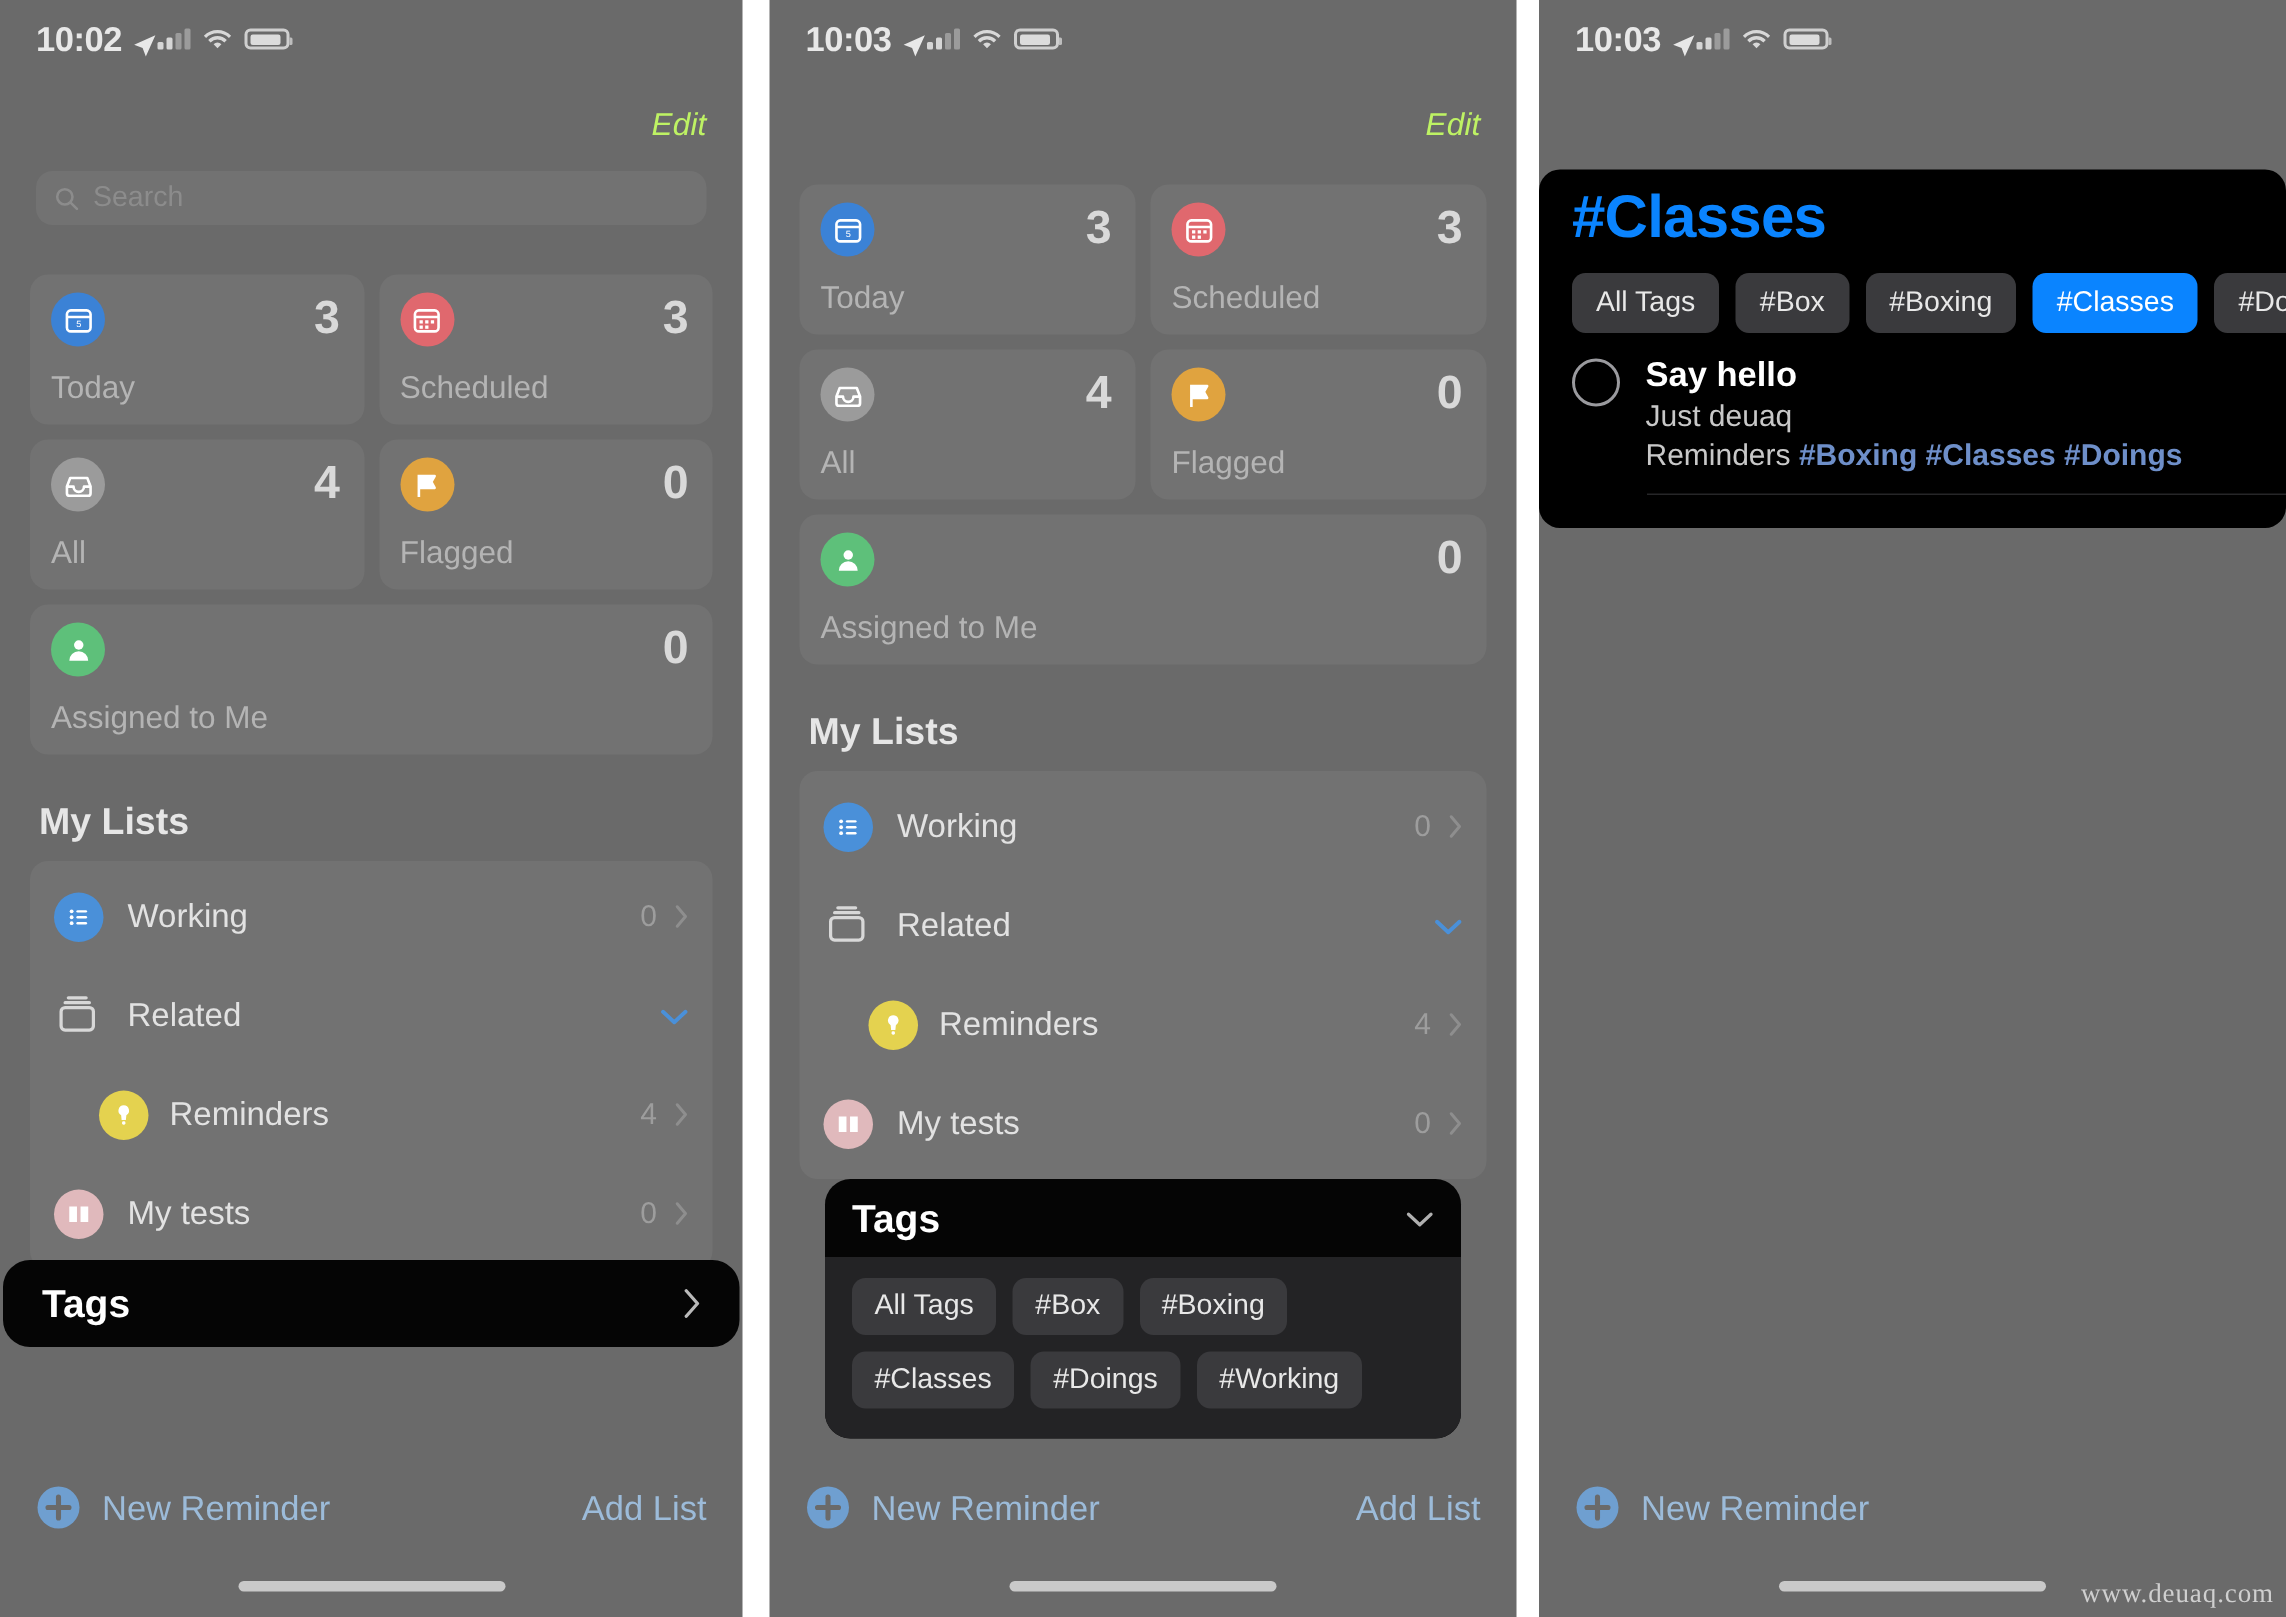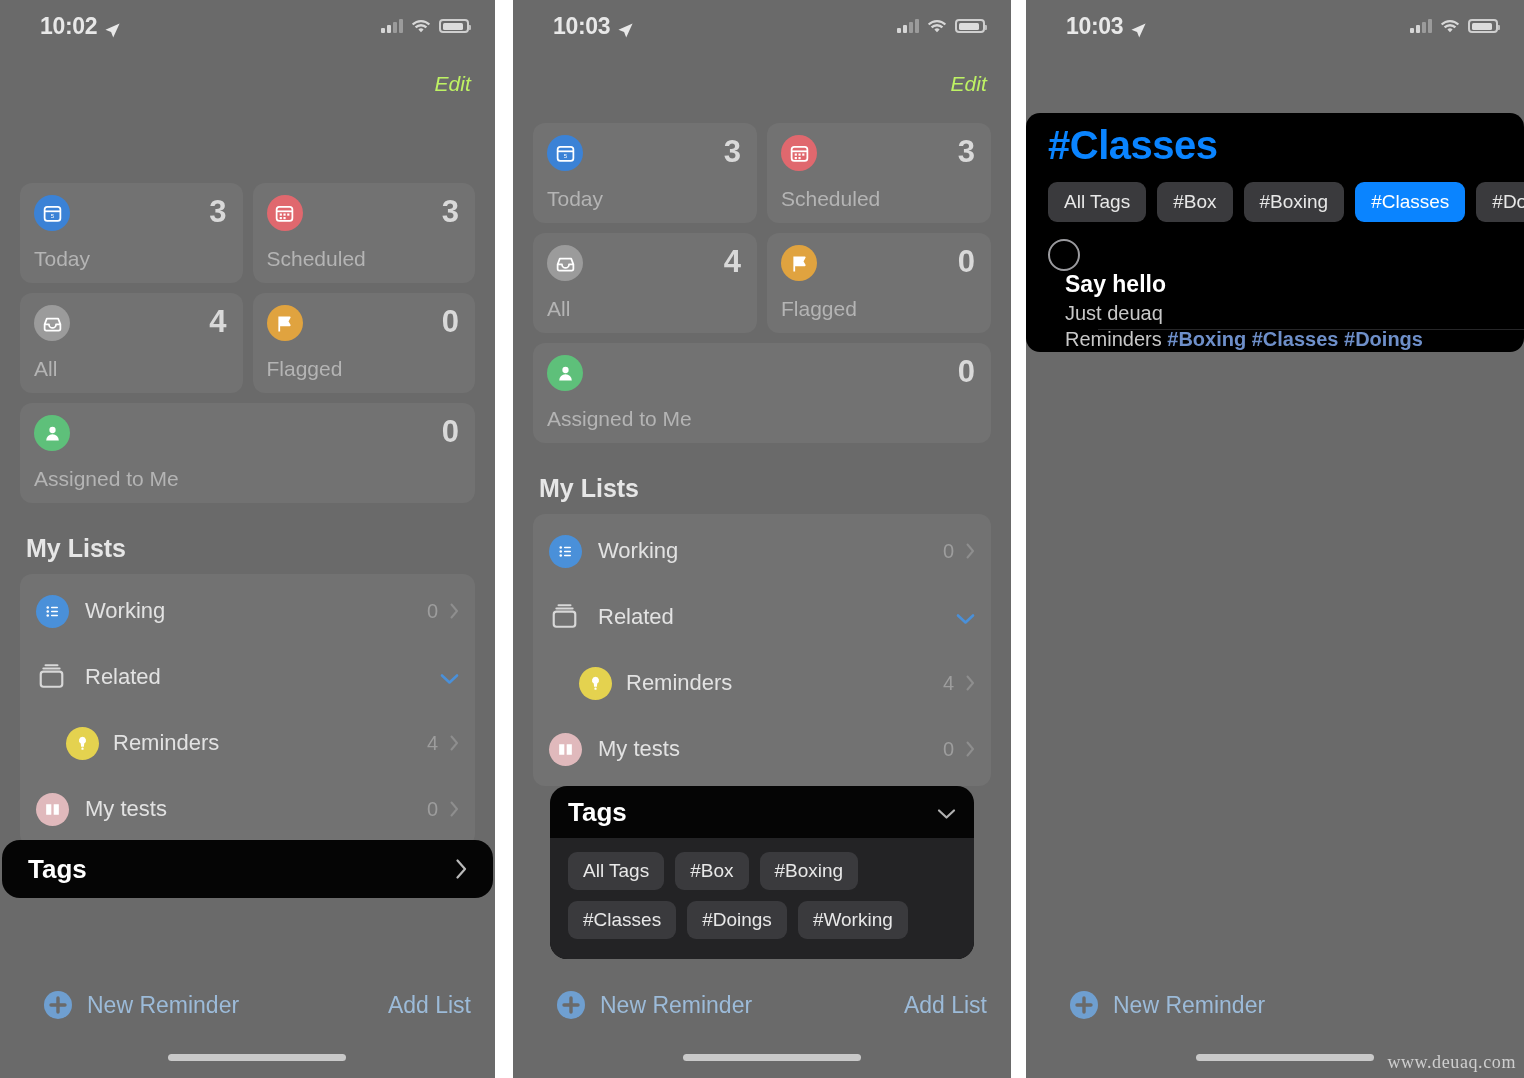--- a/index.html
+++ b/index.html
@@ -21,24 +21,23 @@
     height: 1078px;
     background: #6a6a6a;
     overflow: hidden;
     flex: 0 0 auto;
   }
   .panel.p2 { width: 498px; margin-left: 18px; }
   .panel.p3 { width: 498px; margin-left: 15px; }
 
   
   .statusbar {
-    position: absolute; top: 0; left: 16px; right: 0;
+    position: absolute; top: 0; left: 0; right: 0;
     height: 52px;
     display: flex; align-items: center;
-    justify-content: space-between;
     padding: 0 26px 0 24px;
   }
   .sb-time {
     display: flex; align-items: center; gap: 7px;
     font-size: 23px; font-weight: bold; color: #e8e8e8;
     letter-spacing: -0.3px;
   }
   .sb-loc { display: inline-block; width: 17px; height: 17px; }
   .sb-right { display: flex; align-items: center; gap: 8px; }
   .bars { display: flex; align-items: flex-end; gap: 2px; height: 14px; }
@@ -173,39 +172,39 @@
   }
   .p3-title {
     font-size:40px; font-weight:bold; color:#0a84ff;
     padding: 10px 22px 0 22px; letter-spacing:-0.5px;
   }
   .p3-chips {
     display:flex; gap:11px; padding: 14px 0 0 22px;
   }
   .p3-chips .chip { padding: 9px 16px; font-size:19px; border-radius:9px; }
   .rem-item {
-    display:flex; padding: 14px 0 0 22px; flex-direction: column;
+    display:flex; padding: 14px 0 0 22px;
   }
   .rem-check {
     width:32px; height:32px; border-radius:50%;
     border:2px solid #9a9a9e; flex:0 0 auto; margin-top:3px;
   }
   .rem-body { margin-left:17px; }
   .rem-title { font-size:23px; font-weight:bold; color:#ffffff; }
   .rem-note { font-size:20px; color:#c8c8c8; margin-top:4px; }
   .rem-meta { font-size:20px; color:#c8c8c8; margin-top:3px; }
   .rem-meta b { color:#6e8fc9; font-weight:bold; }
   .rem-rule {
     position:absolute; left:72px; right:0; bottom:22px; height:1px;
     background:#262628;
   }
 
   
   .bottombar {
-    position:absolute; left:0; right:0; bottom:0; height:118px;margin-left:19px;
+    position:absolute; left:0; right:0; bottom:0; height:118px;
   }
   .bb-row { position:absolute; left:24px; right:24px; top:30px;
             display:flex; align-items:center; }
   .newrem { display:flex; align-items:center; gap:14px; }
   .plus-wrap { position:relative; width:30px; height:30px; }
   .newrem .txt { font-size:23px; color:#9cbbd9; }
   .addlist { margin-left:auto; font-size:23px; color:#9cbbd9; }
   .homebar {
     position:absolute; bottom:17px; left:50%; transform:translateX(-50%);
     width:178px; height:7px; border-radius:4px; background:#c9c9c9;
@@ -248,20 +247,29 @@
         <span class="batt">
             <i></i>
           </span>
       </div>
     </div>
 
     <div class="navrow">
       <span class="edit-btn">Edit</span>
     </div>
 
+    <div class="search">
+      <span class="mag">
+        <svg viewBox="0 0 20 20" width="17" height="17">
+            <circle cx="8.5" cy="8.5" r="6" fill="none" stroke="#8c8c8c" stroke-width="2"></circle>
+            <line x1="13" y1="13" x2="18" y2="18" stroke="#8c8c8c" stroke-width="2" stroke-linecap="round"></line>
+          </svg>
+      </span>
+      <span class="ph">Search</span>
+    </div>
 
     <div class="grid" style="top:183px;">
       <div class="card">
         <div class="ico" style="background:#3b82d6">
           <svg viewBox="0 0 24 24" width="21" height="21">
               <rect x="3" y="4.5" width="18" height="16" rx="3" fill="none" stroke="#fff" stroke-width="2"></rect>
               <line x1="3" y1="9.5" x2="21" y2="9.5" stroke="#fff" stroke-width="2"></line>
               <text x="12" y="17.5" font-size="7" fill="#fff" text-anchor="middle" font-family="Liberation Sans">5</text>
             </svg>
         </div>

